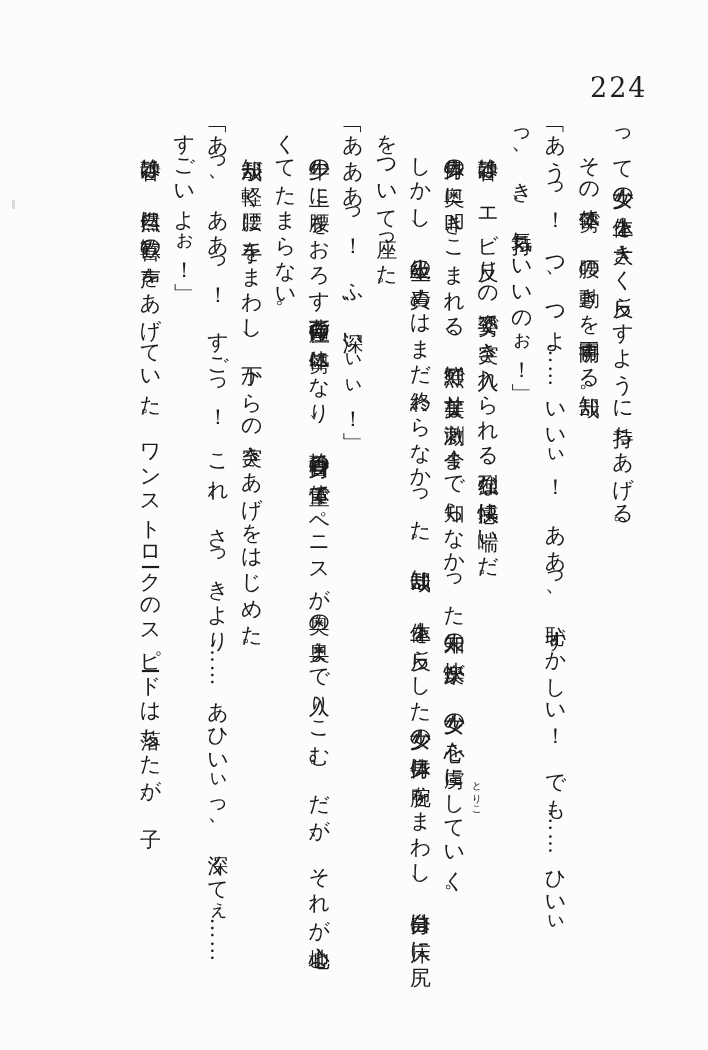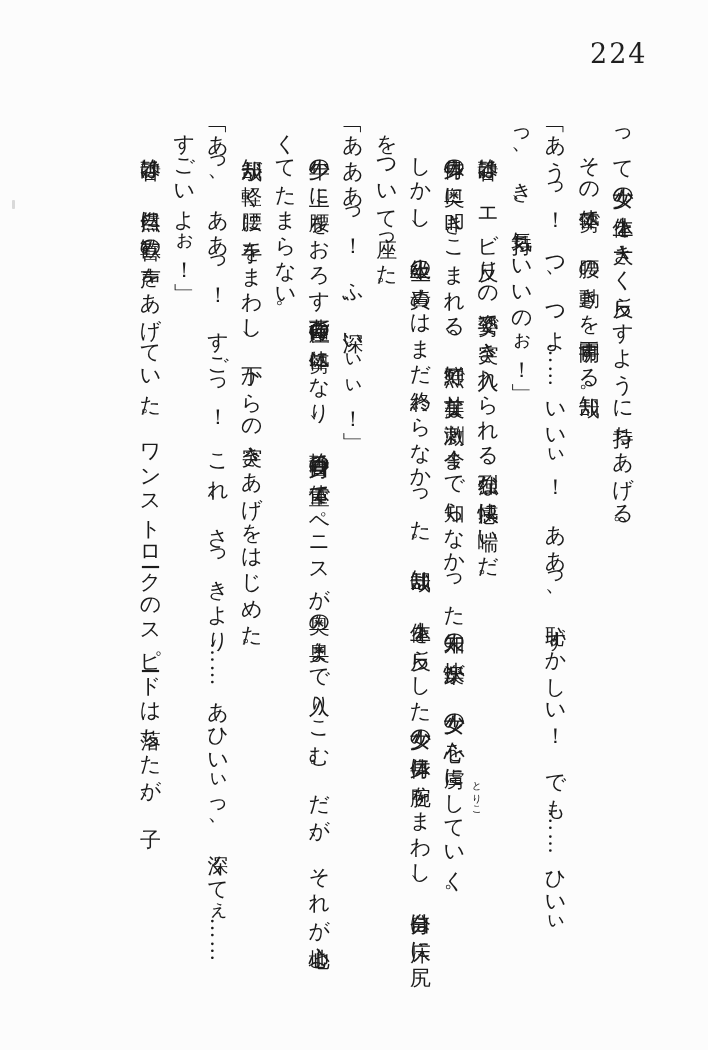--- a/index.html
+++ b/index.html
@@ -5,21 +5,21 @@
   html,body{margin:0;padding:0;background:#e9e9e9;}
   .page{
     position:relative;
     width:708px;height:1050px;
     background:#fcfcfc;
     overflow:hidden;
     font-family:"DejaVu Serif","Liberation Serif",serif;
   }
   .page-number{
     position:absolute;
-    top:38px;left:590px;
+    top:72px;left:590px;
     font-size:27px;
     letter-spacing:2px;
     color:#1f1f1f;
   }
   .text-block{
     position:absolute;
     top:119px;right:69px;
     height:857px;
     writing-mode:vertical-rl;
     -webkit-writing-mode:vertical-rl;

